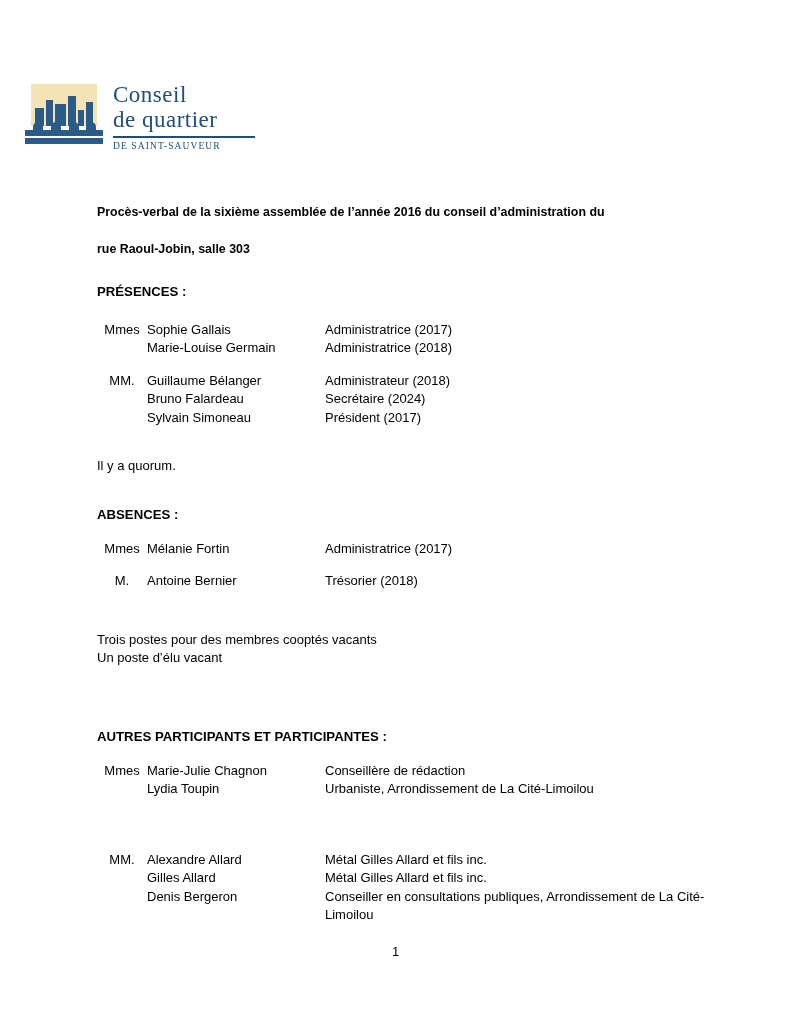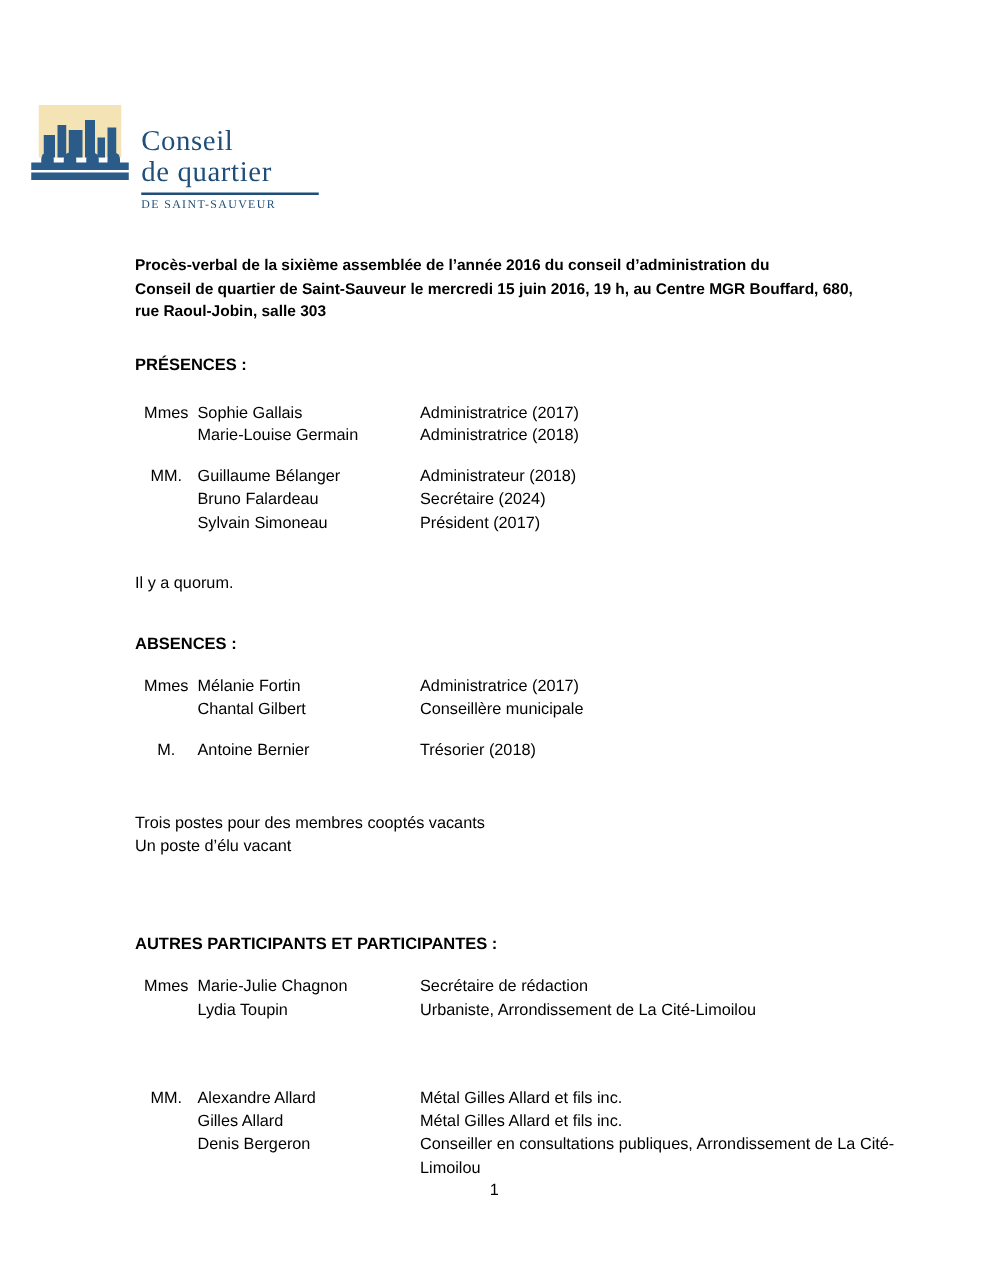--- a/index.html
+++ b/index.html
@@ -98,21 +98,21 @@
     display: block;
   }
   .lf1 { left: 4px; }
   .lf2 { left: 22px; }
   .lf3 { left: 40px; }
   .lf4 { left: 57px; }
 
   .logo-text {
     position: absolute;
     left: 88px;
-    top: 18px;
+    top: 0;
     width: 130px;
   }
   .logo-line1, .logo-line2 {
     font-family: "Liberation Serif", serif;
     color: #1f4e79;
     font-size: 23px;
     letter-spacing: 0.5px;
     line-height: 25px;
     white-space: nowrap;
   }
@@ -127,21 +127,21 @@
     color: #1f4e79;
     font-size: 9.5px;
     letter-spacing: 1.1px;
     margin-top: 3px;
     white-space: nowrap;
   }
 
   
   .content {
     position: absolute;
-    left: 108px;
+    left: 97px;
     top: 203px;
     width: 610px;
   }
   .intro {
     font-size: 12.4px;
     font-weight: bold;
     line-height: 18.5px;
     margin: 0 0 0 0;
   }
   .sec-title {
@@ -218,21 +218,21 @@
       <div class="logo-line2">de quartier</div>
       <div class="logo-rule"></div>
       <div class="logo-sub">DE SAINT-SAUVEUR</div>
     </div>
   </div>
 
   <div class="content">
 
     <p class="intro">
       <span>Procès-verbal de la sixième assemblée de l’année 2016 du conseil d’administration du</span><br>
-      <span>Conseil de quartier de Saint-Sauveur le mercredi 15 juin 2016, 19 h, au Centre MGR Bouffard, 680,</span><br>
+      <br>
       <span>rue Raoul-Jobin, salle 303</span>
     </p>
 
     <div class="spacer-24"></div>
 
     <h2 class="sec-title">PRÉSENCES :</h2>
 
     <div class="spacer-20"></div>
 
     <table class="people">
@@ -282,25 +282,20 @@
 
     <div class="spacer-16"></div>
 
     <table class="people">
       <tbody>
           <tr>
         <td class="civ">Mmes</td>
         <td class="nom">Mélanie Fortin</td>
         <td class="role">Administratrice (2017)</td>
       </tr>
-      <tr>
-        <td class="civ"></td>
-        <td class="nom">Chantal Gilbert</td>
-        <td class="role">Conseillère municipale</td>
-      </tr>
     </tbody>
       </table>
 
     <div class="spacer-14"></div>
 
     <table class="people">
       <tbody>
           <tr>
         <td class="civ">M.</td>
         <td class="nom">Antoine Bernier</td>
@@ -319,21 +314,21 @@
 
     <h2 class="sec-title">AUTRES PARTICIPANTS ET PARTICIPANTES :</h2>
 
     <div class="spacer-16"></div>
 
     <table class="people">
       <tbody>
           <tr>
         <td class="civ">Mmes</td>
         <td class="nom">Marie-Julie Chagnon</td>
-        <td class="role">Secrétaire de rédaction</td>
+        <td class="role">Conseillère de rédaction</td>
       </tr>
       <tr>
         <td class="civ"></td>
         <td class="nom">Lydia Toupin</td>
         <td class="role">Urbaniste, Arrondissement de La Cité-Limoilou</td>
       </tr>
     </tbody>
       </table>
 
     <div class="spacer-40"></div>

